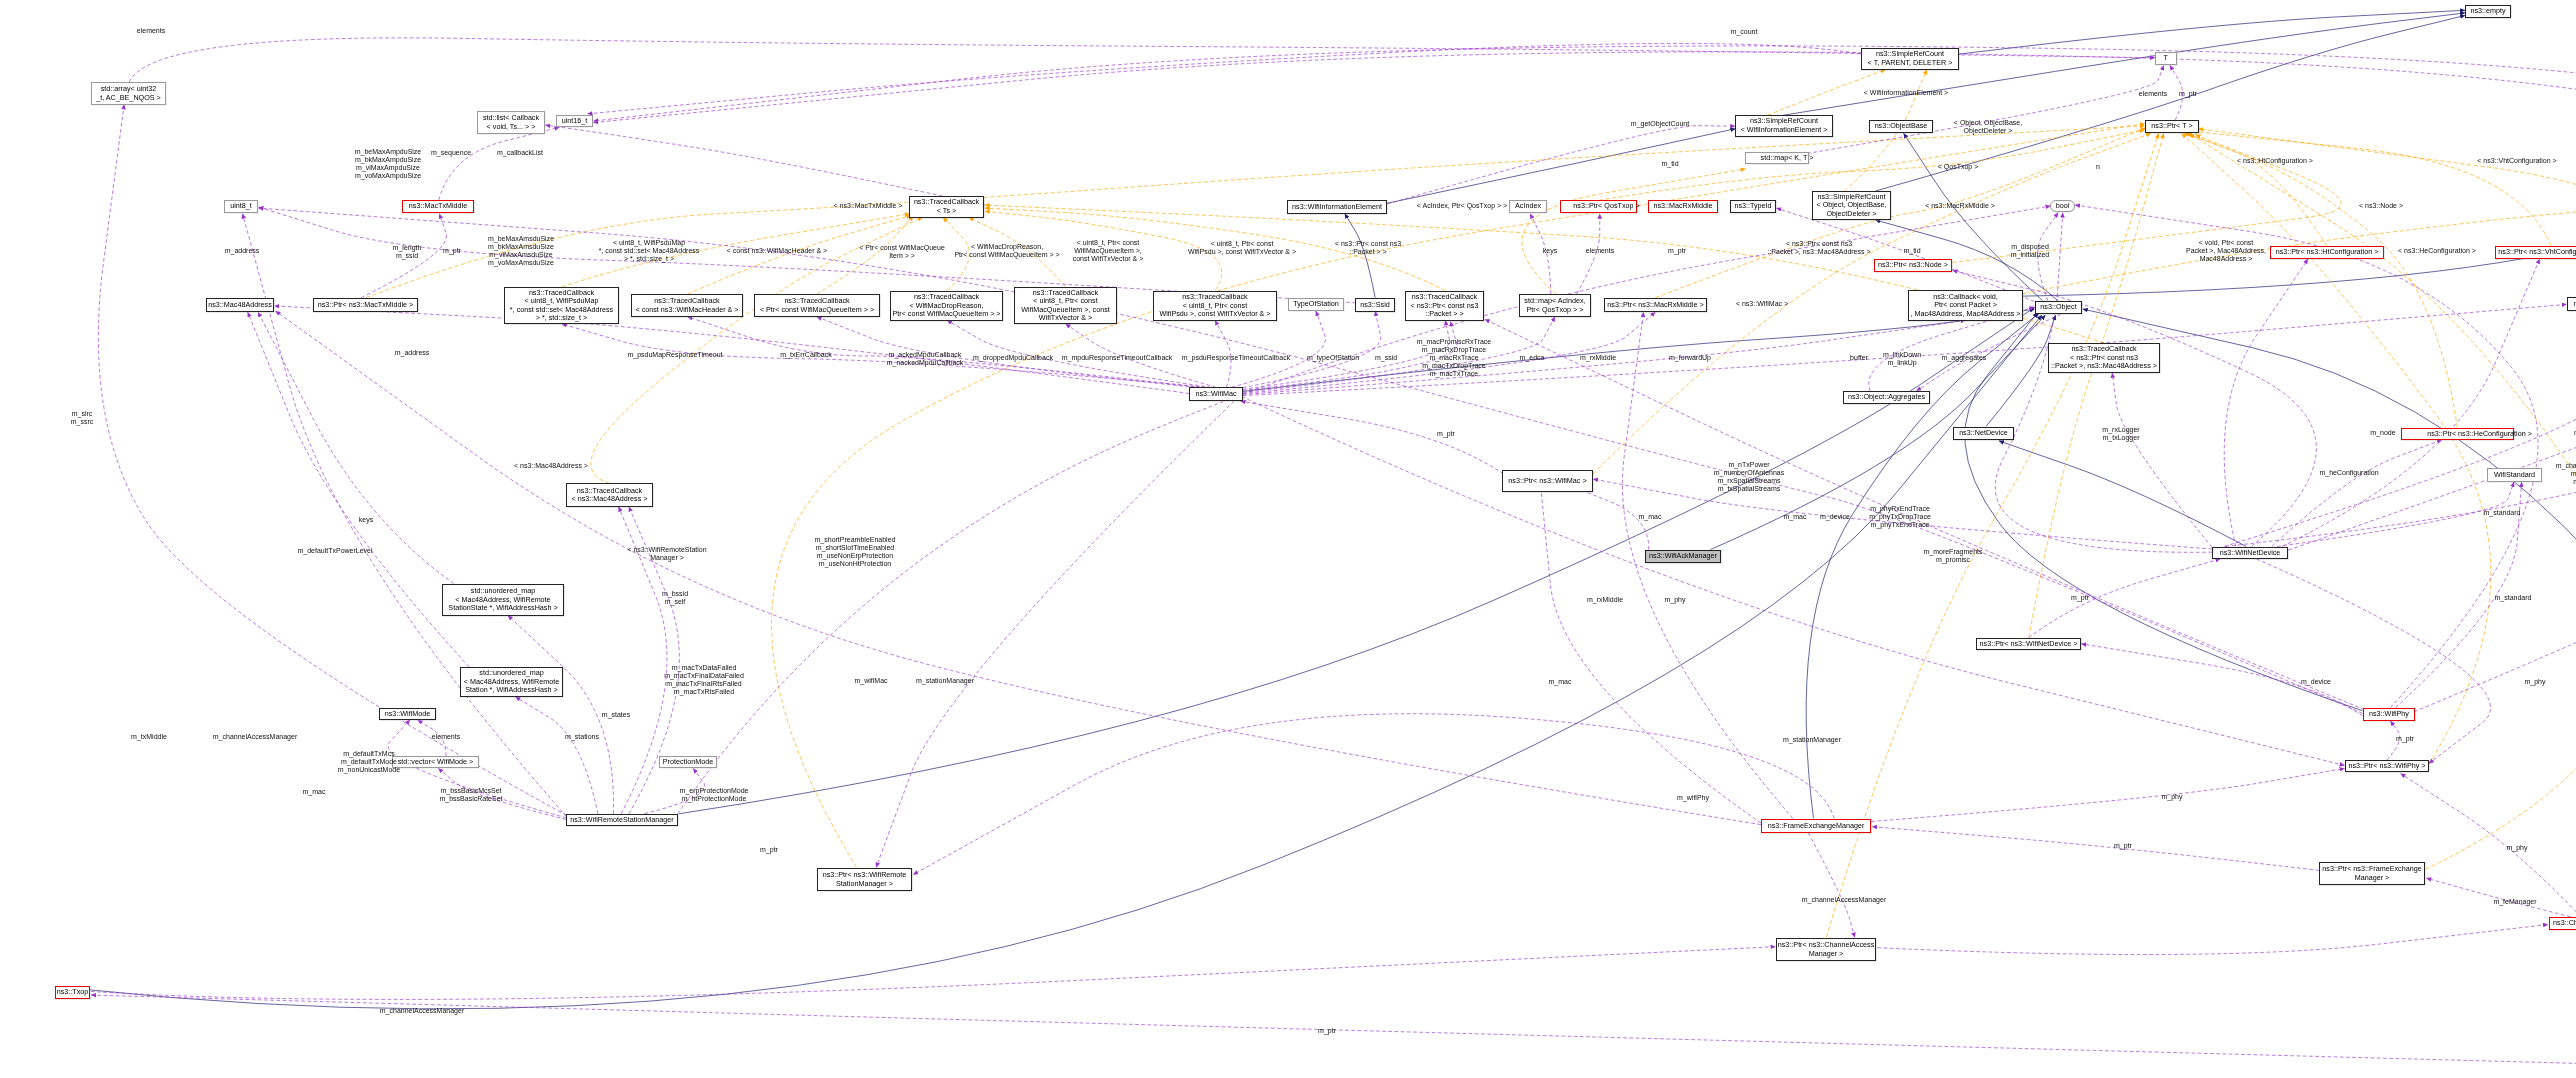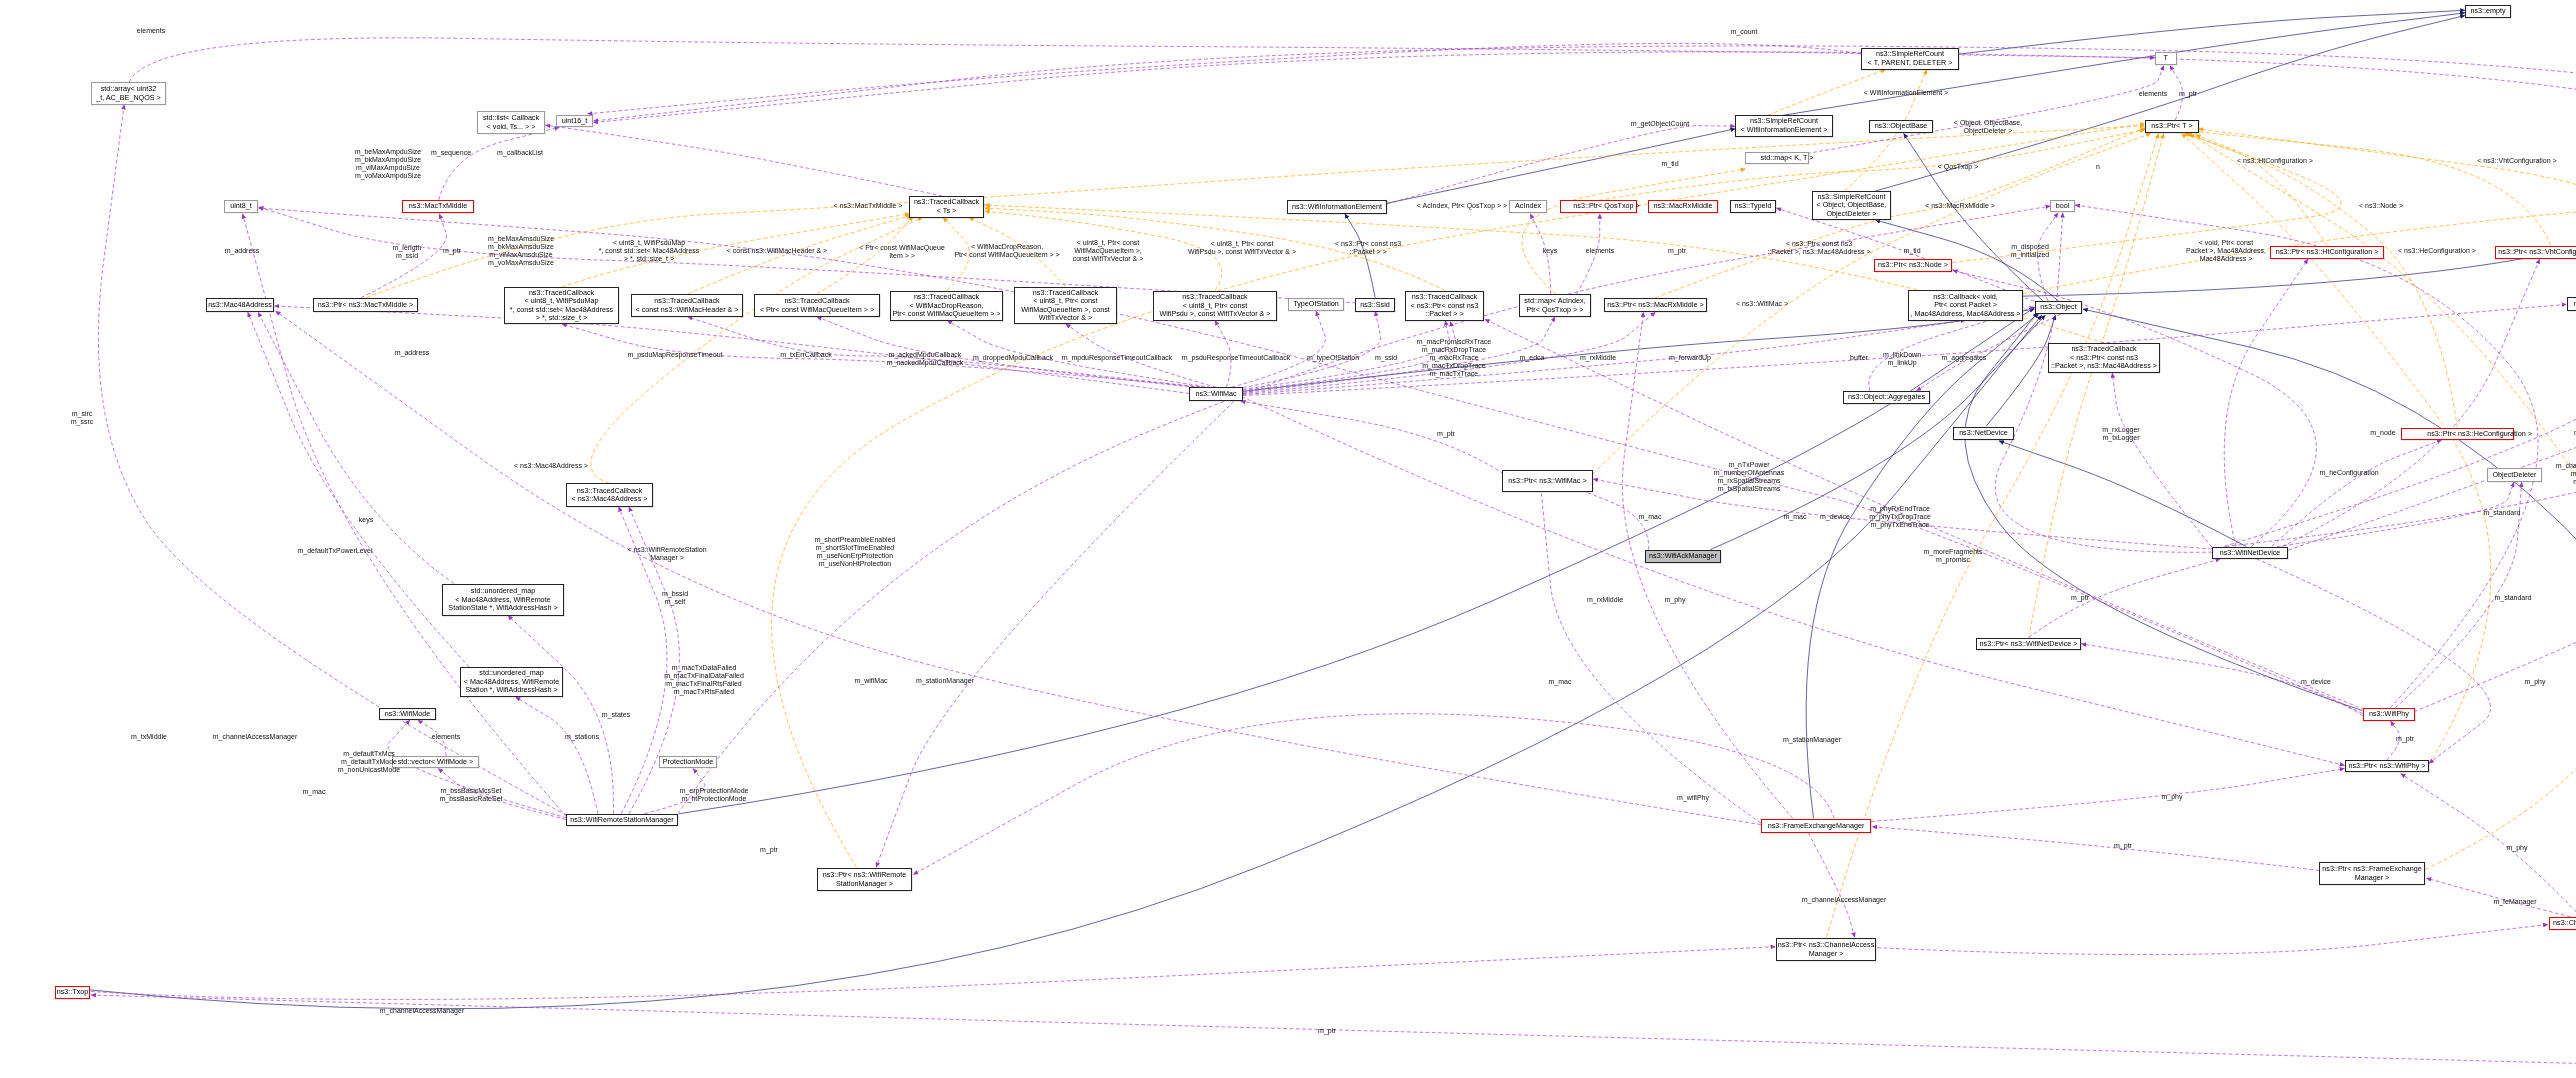--- a/index.html
+++ b/index.html
@@ -217,35 +217,35 @@
       <div class="node" style="left: 2145px; top: 120px; width: 54px; height: 13.4px;">ns3::Ptr&lt; T &gt;</div>
       <div class="node g" style="left: 1745px; top: 152px; width: 64px; height: 12.4px; padding-left: 20px;">std::map&lt; K, T &gt;</div>
       <div class="node" style="left: 2465px; top: 5.2px; width: 46px; height: 12.4px;">ns3::empty</div>
       <div class="node" style="left: 1519px; top: 294px; width: 72px; height: 23px;">std::map&lt; AcIndex,
 Ptr&lt; QosTxop &gt; &gt;</div>
       <div class="node" style="left: 1604px; top: 298px; width: 103px; height: 14.4px;">ns3::Ptr&lt; ns3::MacRxMiddle &gt;</div>
       <div class="node" style="left: 1908px; top: 290px; width: 115px; height: 31px;">ns3::Callback&lt; void,
 Ptr&lt; const Packet &gt;
 , Mac48Address, Mac48Address &gt;</div>
       <div class="node" style="left: 2035px; top: 301px; width: 47px; height: 13.4px;">ns3::Object</div>
-      <div class="node g" style="left: 2050px; top: 200px; width: 25px; height: 12.4px;">bool</div>
+      <div class="node g" style="left: 2050px; top: 200px; width: 25px; height: 12.4px; border-radius: 6px;">bool</div>
       <div class="node" style="left: 2048px; top: 343px; width: 112px; height: 30px;">ns3::TracedCallback
 &lt; ns3::Ptr&lt; const ns3
 ::Packet &gt;, ns3::Mac48Address &gt;</div>
       <div class="node r" style="left: 2270px; top: 246px; width: 114px; height: 13.4px;">ns3::Ptr&lt; ns3::HtConfiguration &gt;</div>
       <div class="node r" style="left: 2495px; top: 246px; width: 113px; height: 13.4px;">ns3::Ptr&lt; ns3::VhtConfiguration &gt;</div>
       <div class="node r" style="left: 2401px; top: 428px; width: 113px; height: 12.4px; padding-left: 44px;">ns3::Ptr&lt; ns3::HeConfiguration &gt;</div>
       <div class="node r" style="left: 1874px; top: 259px; width: 78px; height: 13.4px;">ns3::Ptr&lt; ns3::Node &gt;</div>
       <div class="node" style="left: 1189px; top: 387px; width: 54px; height: 14px;">ns3::WifiMac</div>
       <div class="node" style="left: 1843px; top: 391px; width: 87px; height: 13.4px;">ns3::Object::Aggregates</div>
       <div class="node" style="left: 1953px; top: 427px; width: 61px; height: 13.4px;">ns3::NetDevice</div>
       <div class="node" style="left: 1502px; top: 470px; width: 91px; height: 22px;">ns3::Ptr&lt; ns3::WifiMac &gt;</div>
       <div class="node s" style="left: 1645px; top: 550px; width: 76px; height: 13.4px;">ns3::WifiAckManager</div>
       <div class="node" style="left: 2567px; top: 297px; width: 82px; height: 14.4px;">ns3::Callback&lt; void &gt;</div>
-      <div class="node g" style="left: 2487px; top: 468px; width: 55px; height: 14.4px;">ObjectDeleter</div>
+      <div class="node g" style="left: 2487px; top: 468px; width: 55px; height: 14.4px;">WifiStandard</div>
       <div class="node" style="left: 2212px; top: 547px; width: 76px; height: 12.4px;">ns3::WifiNetDevice</div>
       <div class="node" style="left: 1976px; top: 638px; width: 105px; height: 12.4px;">ns3::Ptr&lt; ns3::WifiNetDevice &gt;</div>
       <div class="node r" style="left: 2363px; top: 708px; width: 52px; height: 13.4px;">ns3::WifiPhy</div>
       <div class="node" style="left: 2345px; top: 760px; width: 84px; height: 12.4px;">ns3::Ptr&lt; ns3::WifiPhy &gt;</div>
       <div class="node r" style="left: 1761px; top: 819px; width: 110px; height: 14.4px;">ns3::FrameExchangeManager</div>
       <div class="node" style="left: 2319px; top: 862px; width: 106px; height: 23px;">ns3::Ptr&lt; ns3::FrameExchange
 Manager &gt;</div>
       <div class="node r" style="left: 2549px; top: 917px; width: 102px; height: 13.4px;">ns3::ChannelAccessManager</div>
       <div class="node" style="left: 1776px; top: 938px; width: 100px; height: 23px;">ns3::Ptr&lt; ns3::ChannelAccess
 Manager &gt;</div>

